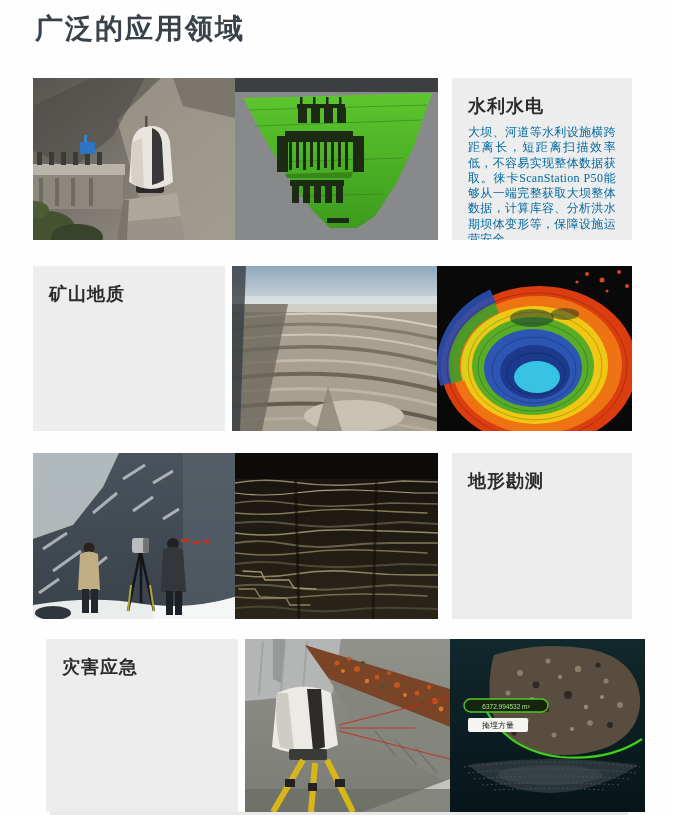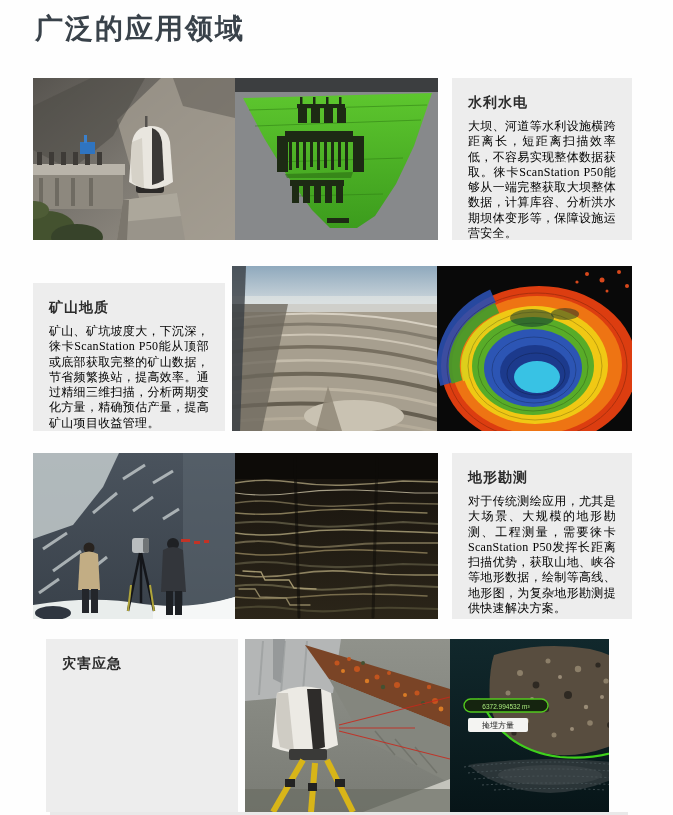--- a/index.html
+++ b/index.html
@@ -2,31 +2,31 @@
 <html><head>
 <meta charset="utf-8">
 <style>
   html,body{margin:0;padding:0;background:#ffffff;}
   .page{position:relative;width:673px;height:815px;background:#fefefe;overflow:hidden;
         font-family:"Liberation Sans","DejaVu Sans",sans-serif;}
   .page-title{position:absolute;left:35px;top:10px;margin:0;font-size:28px;font-weight:700;
         color:#39424a;letter-spacing:2px;font-family:"Liberation Sans","DejaVu Sans",sans-serif;}
   .row{position:absolute;left:33px;width:599px;display:flex;}
   .row1{top:78px;height:162px;}
-  .row2{top:266px;height:165px;align-items:flex-end;}
+  .row2{top:266px;height:165px;}
   .row3{top:453px;height:166px;}
   .row4{top:639px;height:173px;padding-left:13px;}
   .img{flex:0 0 auto;overflow:hidden;background:#777;}
   .img svg{display:block;}
   .panel{flex:0 0 auto;background:#ededed;overflow:hidden;box-sizing:border-box;padding:10px 16px 0 16px;}
   .panel-right{width:180px;margin-left:14px;}
   .panel-left{width:192px;margin-right:7px;}
-  .panel h2{margin:6px 0 7px 0;font-size:14px;font-weight:700;color:#2c2c2c;letter-spacing:1px;
+  .panel h2{margin:6px 0 7px 0;font-size:18px;font-weight:700;color:#2c2c2c;letter-spacing:1px;
         font-family:"Liberation Sans","DejaVu Sans",sans-serif;}
-  .panel p{margin:0;font-size:12px;line-height:15.3px;color:#000000;text-align:justify;
+  .panel p{margin:0;font-size:12px;line-height:15.3px;color:#0369a1;text-align:justify;
         letter-spacing:0.3px;font-family:"Liberation Serif","DejaVu Serif",serif;}
   .bottom-edge{position:absolute;left:50px;right:45px;bottom:0;height:3px;background:#e9e9e9;}
 </style>
 </head>
 <body>
 
 <div class="page">
 
   <h1 class="page-title">广泛的应用领域</h1>
 
@@ -127,21 +127,20 @@
     </div>
     <div class="panel panel-right">
       <h2>水利水电</h2>
       <p>大坝、河道等水利设施横跨距离长，短距离扫描效率低，不容易实现整体数据获取。徕卡ScanStation P50能够从一端完整获取大坝整体数据，计算库容、分析洪水期坝体变形等，保障设施运营安全。</p>
     </div>
   </section>
 
   <section class="row row2">
     <div class="panel panel-left">
       <h2>矿山地质</h2>
-      <p>矿山、矿坑坡度大，下沉深，徕卡ScanStation P50能从顶部或底部获取完整的矿山数据，节省频繁换站，提高效率。通过精细三维扫描，分析两期变化方量，精确预估产量，提高矿山项目收益管理。</p>
     </div>
     <div class="img" style="width:205px;height:165px">
       <svg width="205" height="165" viewBox="0 0 205 165">
         <defs>
           <linearGradient id="gc1" x1="0" y1="0" x2="0" y2="1">
             <stop offset="0" stop-color="#8fa9bd"></stop>
               <stop offset="1" stop-color="#d6dde0"></stop>
           </linearGradient>
         </defs>
         <rect width="205" height="42" fill="url(#gc1)"></rect>
@@ -278,21 +277,20 @@
           <path d="M0,155 q28,-3 56,1 t56,1 t56,-2 l35,1" stroke="#49442f" stroke-width="2.2"></path>
           <path d="M8,118 l18,1 l4,8 l24,0 l5,8 l22,1" stroke="#a2966f" stroke-width="1.4"></path>
           <path d="M4,136 l16,0 l5,8 l26,1 l4,7 l20,0" stroke="#8d8260" stroke-width="1.4"></path>
           <path d="M60,6 L64,164" stroke="#0d0b08" stroke-width="3" opacity="0.6"></path>
           <path d="M142,6 L138,164" stroke="#0d0b08" stroke-width="3" opacity="0.5"></path>
         </g>
       </svg>
     </div>
     <div class="panel panel-right">
       <h2>地形勘测</h2>
-      <p>对于传统测绘应用，尤其是大场景、大规模的地形勘测、工程测量，需要徕卡ScanStation P50发挥长距离扫描优势，获取山地、峡谷等地形数据，绘制等高线、地形图，为复杂地形勘测提供快速解决方案。</p>
     </div>
   </section>
 
   <section class="row row4">
     <div class="panel panel-left">
       <h2>灾害应急</h2>
     </div>
     <div class="img" style="width:205px;height:173px">
       <svg width="205" height="173" viewBox="0 0 205 173">
         <defs>
@@ -354,21 +352,21 @@
             <path d="M82,121 L108,173"></path>
             <path d="M70,124 L66,173"></path>
         </g>
         <g fill="#222222">
             <rect x="40" y="140" width="10" height="8"></rect>
             <rect x="90" y="140" width="10" height="8"></rect>
             <rect x="63" y="144" width="9" height="8"></rect>
           </g>
       </svg>
     </div>
-    <div class="img" style="width:159px;height:173px">
+    <div class="img" style="width:195px;height:173px">
       <svg width="195" height="173" viewBox="0 0 195 173">
         <defs>
           <linearGradient id="gh1" x1="0" y1="0" x2="0" y2="1">
             <stop offset="0" stop-color="#11282c"></stop>
               <stop offset="1" stop-color="#071518"></stop>
           </linearGradient>
         </defs>
         <rect width="195" height="173" fill="url(#gh1)"></rect>
         <path d="M44,16 Q90,2 140,10 Q186,20 190,58 Q192,92 158,108 Q120,122 84,112 Q48,102 40,66 Q38,34 44,16 Z" fill="#584d3f"></path>
         <g fill="#8c7f69">

